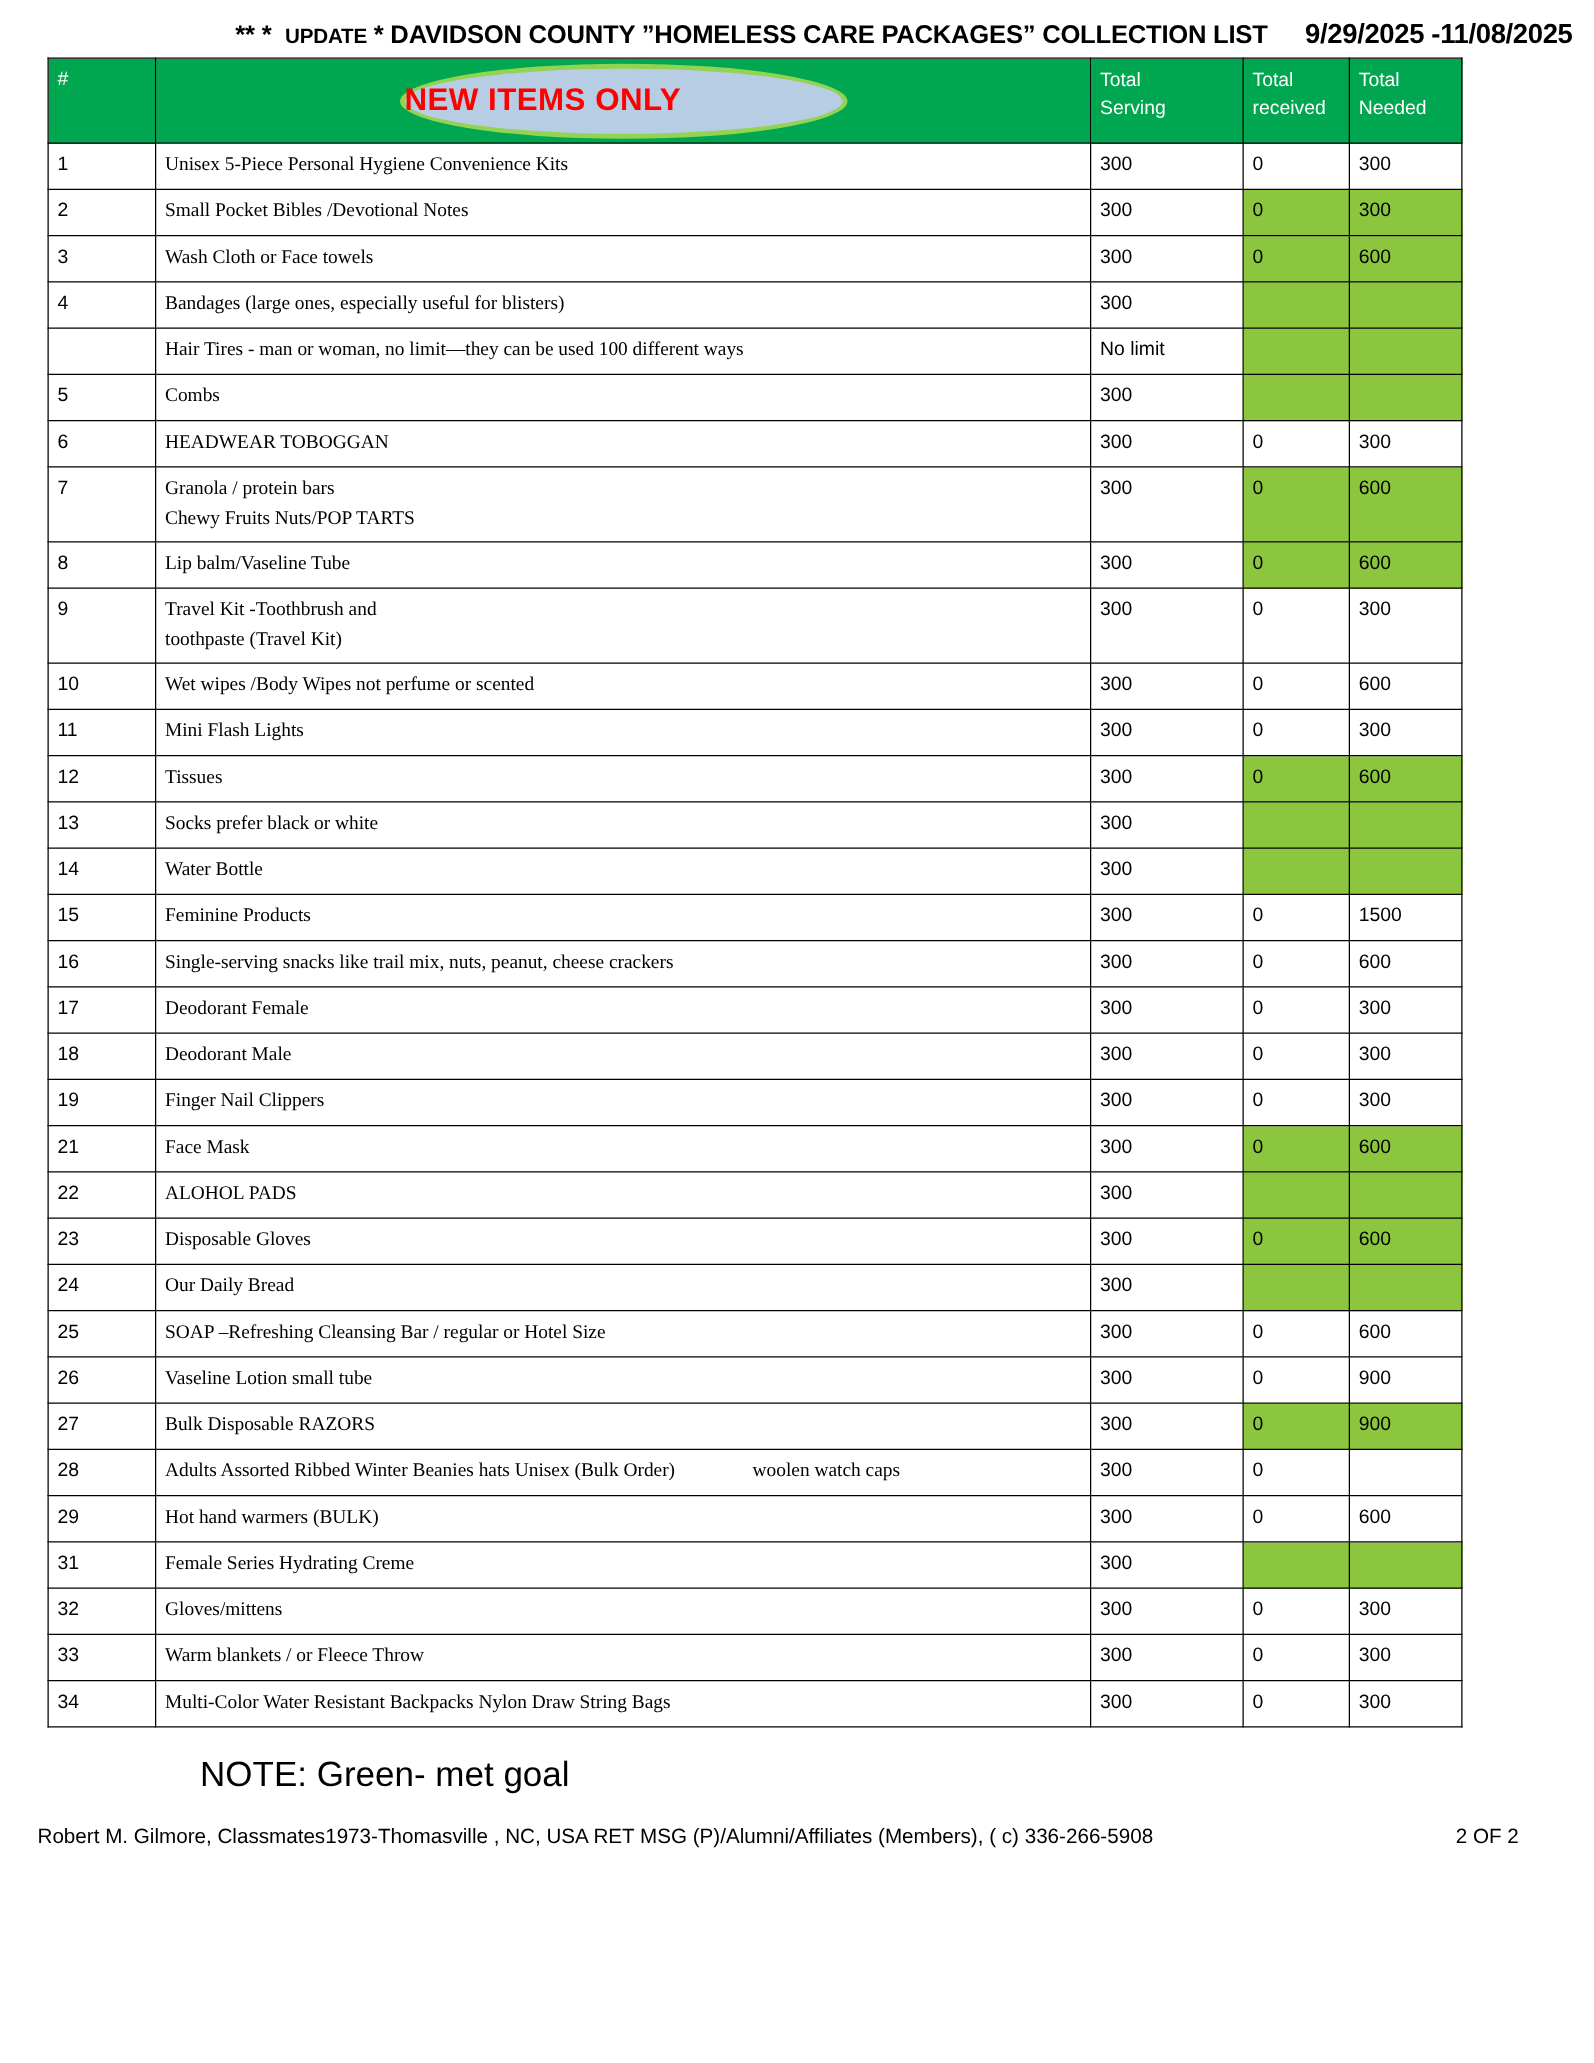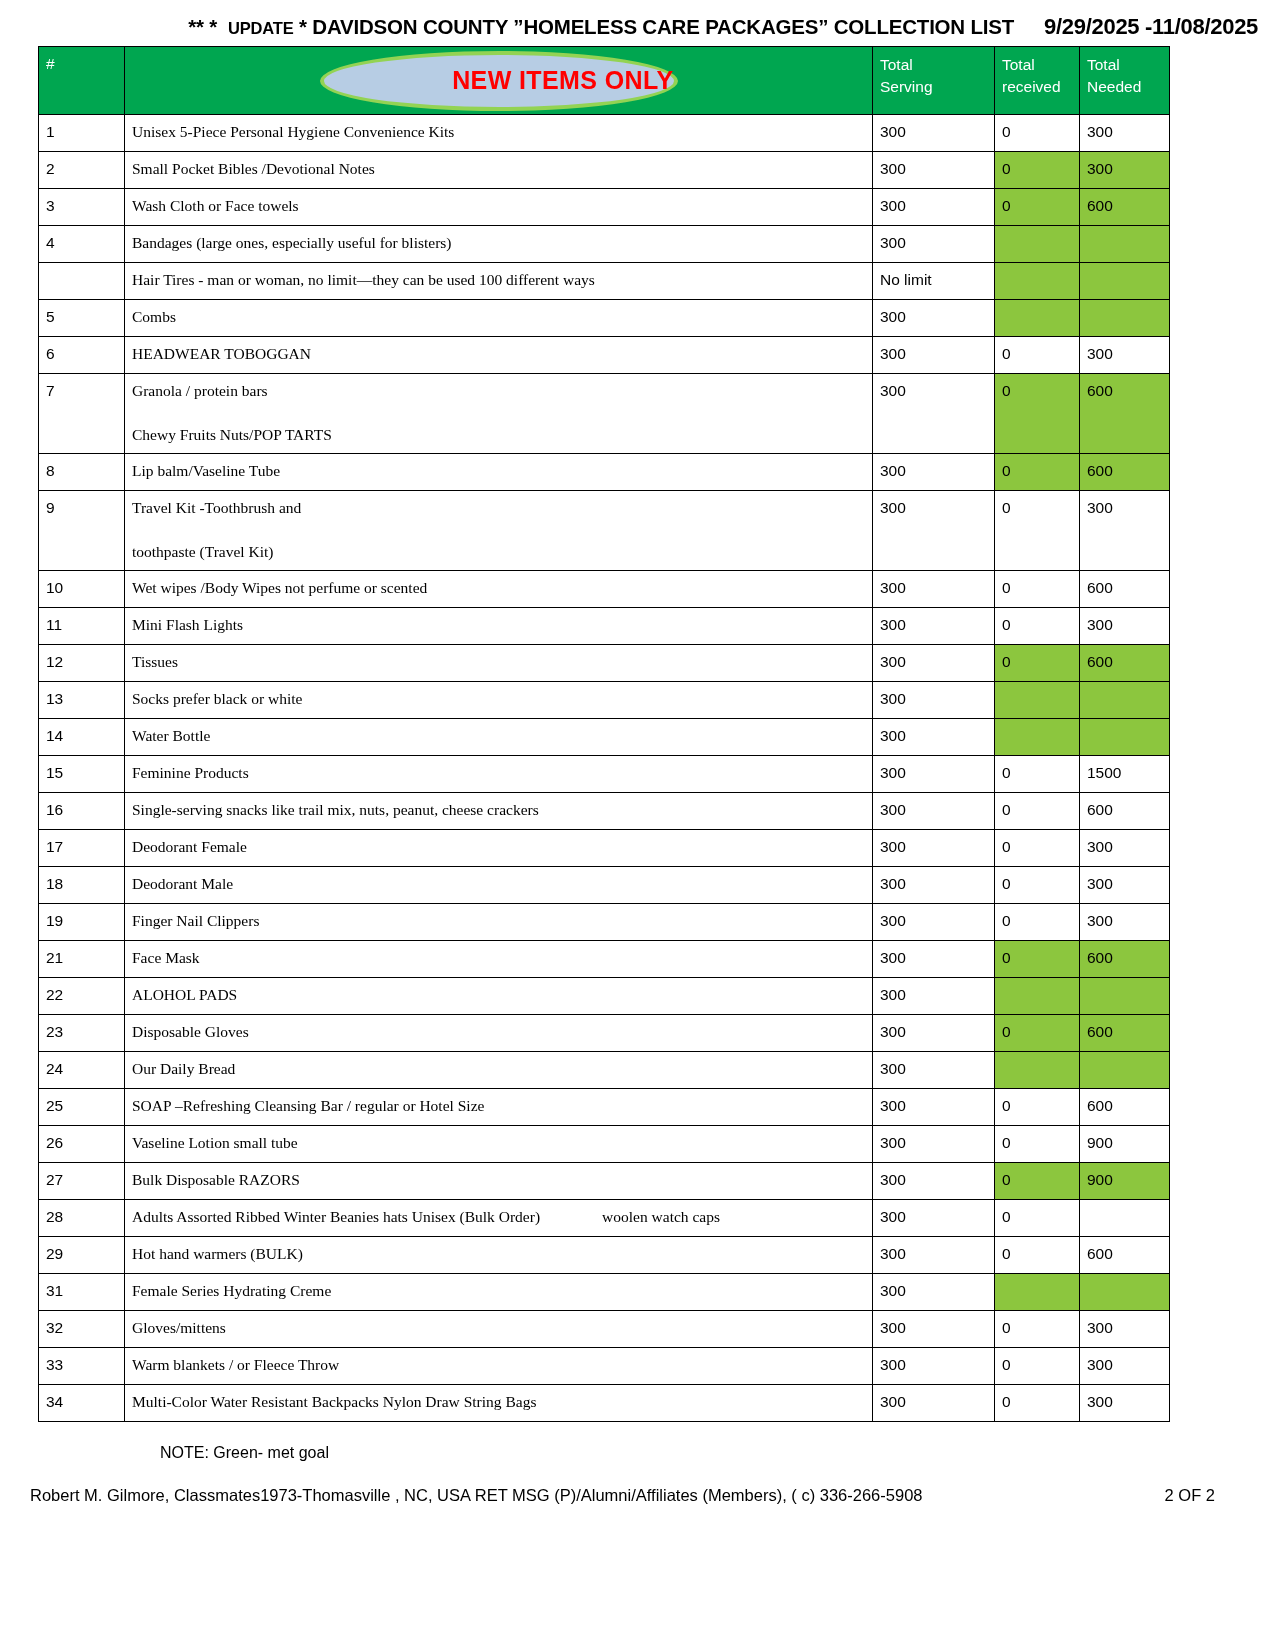--- a/index.html
+++ b/index.html
@@ -86,21 +86,21 @@
     left: 50%;
     top: 50%;
     transform: translate(-50%, -50%);
     width: 350px;
     height: 52px;
     border-radius: 50%;
     background: #b7cde4;
     border: 4px solid #93d353;
     display: flex;
     align-items: center;
-    justify-content: flex-end;
+    justify-content: flex-start;
   }
   .ellipse-text {
     color: #FF0000;
     font-size: 25px;
     font-weight: bold;
     letter-spacing: 0.4px;
     white-space: nowrap;
   }
   .hdr-stack { display: block; line-height: 1.45; }
 
@@ -108,27 +108,27 @@
   td.num  { font-size: 15px; padding-top: 12px; }
   td.item { padding-top: 7px; font-family: Liberation Serif, serif; }
   td.val  { padding-top: 13px; font-size: 15.5px; }
 
   tbody tr { height: 37px; }
   tr.xtall { height: 60px; }
 
   .green { background: #8CC63E; }
 
   .item-line { display: block; }
-  .item-line + .item-line { margin-top: 24px; }
+  .item-line + .item-line { margin-top: 4px; }
   .wide-gap { display: inline-block; width: 62px; }
 
   
   .note {
     margin: 22px 0 0 160px;
-    font-size: 16px;
+    font-size: 28px;
   }
   .footer-row {
     display: flex;
     align-items: flex-end;
     justify-content: space-between;
     margin: 24px 30px 0 30px;
   }
   .contact { font-size: 16.5px; }
   .pagenum { font-size: 16.5px; margin-right: 30px; }
 </style>

